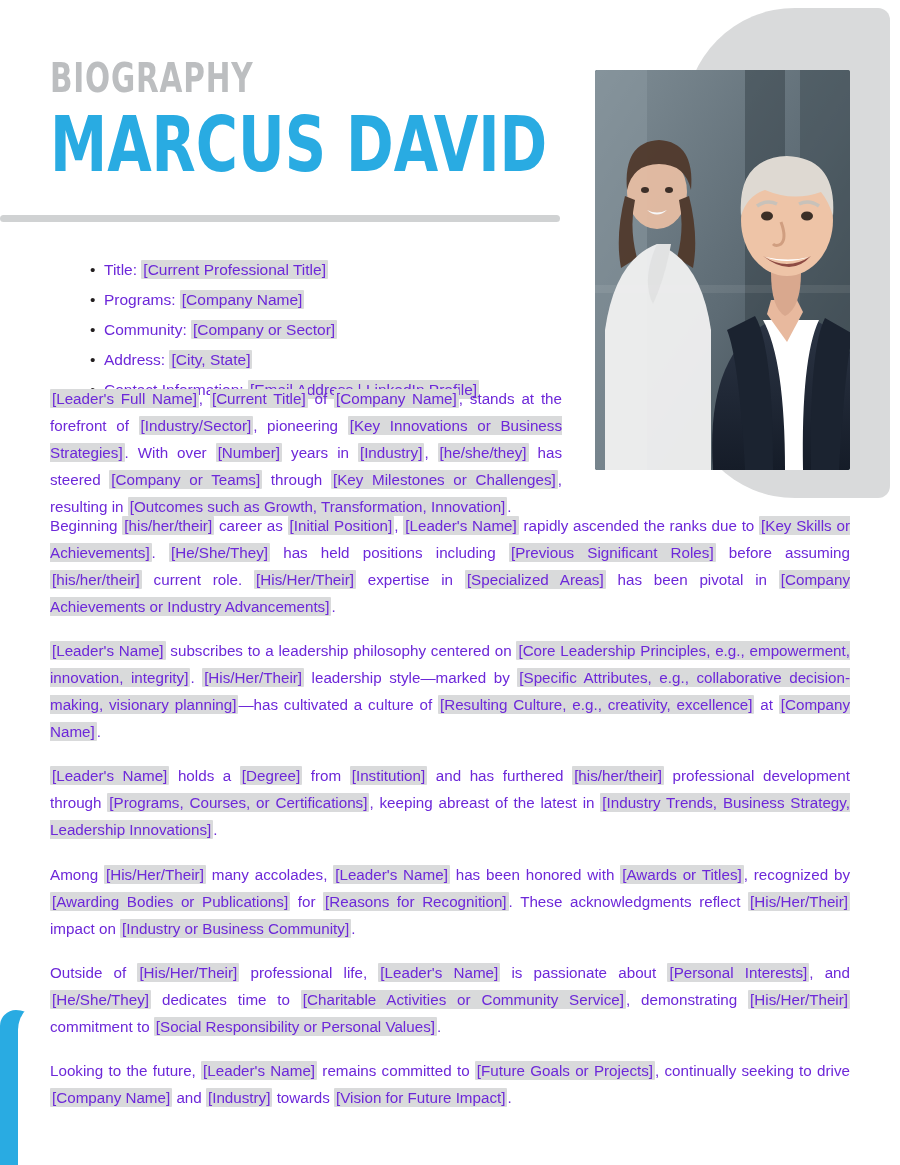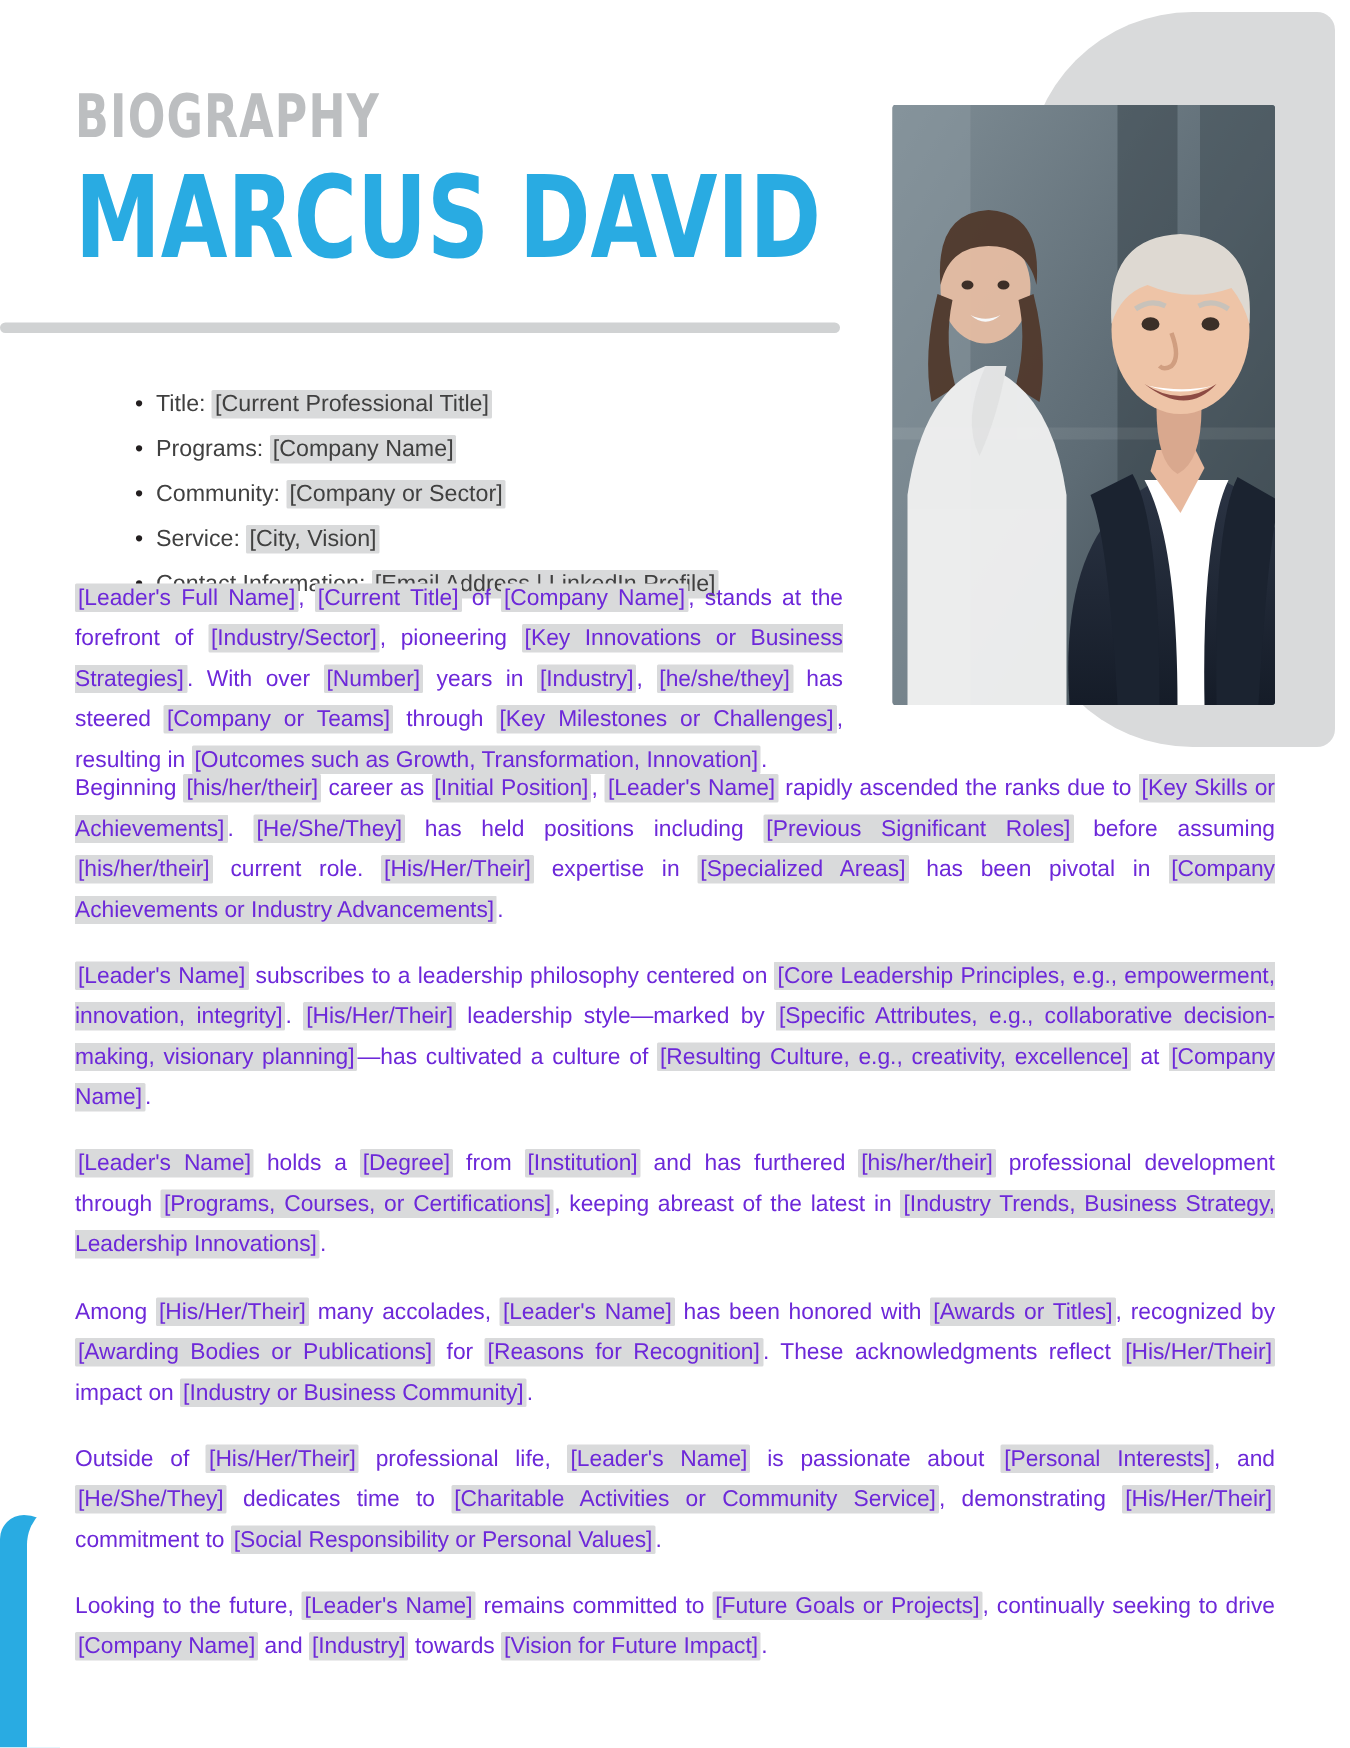--- a/index.html
+++ b/index.html
@@ -111,21 +111,21 @@
     background: #5a6a74;
   }
   .photo svg { display: block; }
 
   .facts {
     position: absolute;
     left: 0;
     top: 240px;
     width: 500px;
     font-size: 15.5px;
-    color: #404040;
+    color: #6d28d9;
     line-height: 1.75;
   }
   .facts li {
     list-style: none;
     position: relative;
     padding-left: 14px;
     margin: 0 0 3px 0;
     white-space: nowrap;
   }
   .facts li:before {
@@ -233,21 +233,21 @@
           <path d="M170 187 q22 8 44 0 q-20 5 -44 0z" fill="#ffffff"></path>
         </g>
       </g>
     </svg>
   </div>
 
   <ul class="facts">
       <li><span>Title:</span> <span class="hl">[Current Professional Title]</span></li>
       <li><span>Programs:</span> <span class="hl">[Company Name]</span></li>
       <li><span>Community:</span> <span class="hl">[Company or Sector]</span></li>
-      <li><span>Service:</span> <span class="hl">[City, Vision]</span></li>
+      <li><span>Address:</span> <span class="hl">[City, State]</span></li>
       <li><span>Contact Information:</span> <span class="hl">[Email Address | LinkedIn Profile]</span></li>
     </ul>
 
   <div class="body-top">
       <p class="para para-narrow"><span class="hl">[Leader's Full Name]</span><span>, </span><span class="hl">[Current Title]</span><span> of </span><span class="hl">[Company Name]</span><span>, stands at the forefront of </span><span class="hl">[Industry/Sector]</span><span>, pioneering </span><span class="hl">[Key Innovations or Business Strategies]</span><span>. With over </span><span class="hl">[Number]</span><span> years in </span><span class="hl">[Industry]</span><span>, </span><span class="hl">[he/she/they]</span><span> has steered </span><span class="hl">[Company or Teams]</span><span> through </span><span class="hl">[Key Milestones or Challenges]</span><span>, resulting in </span><span class="hl">[Outcomes such as Growth, Transformation, Innovation]</span><span>.</span></p>
     </div>
   <div class="body-rest">
       <p class="para"><span>Beginning </span><span class="hl">[his/her/their]</span><span> career as </span><span class="hl">[Initial Position]</span><span>, </span><span class="hl">[Leader's Name]</span><span> rapidly ascended the ranks due to </span><span class="hl">[Key Skills or Achievements]</span><span>. </span><span class="hl">[He/She/They]</span><span> has held positions including </span><span class="hl">[Previous Significant Roles]</span><span> before assuming </span><span class="hl">[his/her/their]</span><span> current role. </span><span class="hl">[His/Her/Their]</span><span> expertise in </span><span class="hl">[Specialized Areas]</span><span> has been pivotal in </span><span class="hl">[Company Achievements or Industry Advancements]</span><span>.</span></p>
       <p class="para"><span class="hl">[Leader's Name]</span><span> subscribes to a leadership philosophy centered on </span><span class="hl">[Core Leadership Principles, e.g., empowerment, innovation, integrity]</span><span>. </span><span class="hl">[His/Her/Their]</span><span> leadership style—marked by </span><span class="hl">[Specific Attributes, e.g., collaborative decision-making, visionary planning]</span><span>—has cultivated a culture of </span><span class="hl">[Resulting Culture, e.g., creativity, excellence]</span><span> at </span><span class="hl">[Company Name]</span><span>.</span></p>
       <p class="para"><span class="hl">[Leader's Name]</span><span> holds a </span><span class="hl">[Degree]</span><span> from </span><span class="hl">[Institution]</span><span> and has furthered </span><span class="hl">[his/her/their]</span><span> professional development through </span><span class="hl">[Programs, Courses, or Certifications]</span><span>, keeping abreast of the latest in </span><span class="hl">[Industry Trends, Business Strategy, Leadership Innovations]</span><span>.</span></p>

